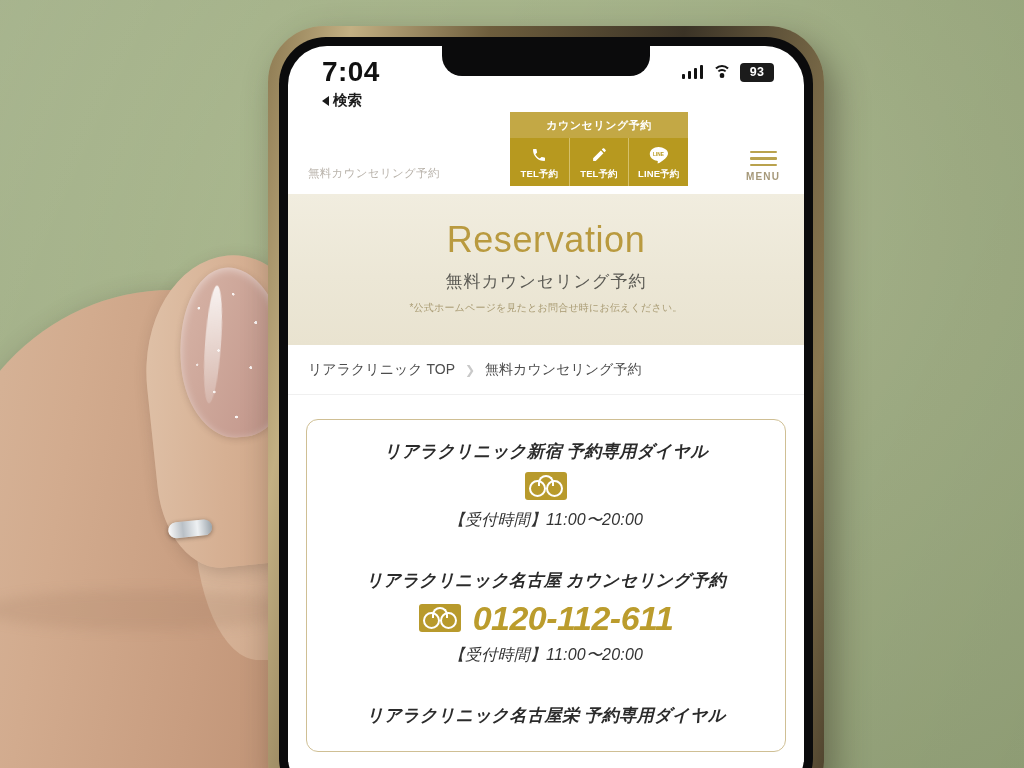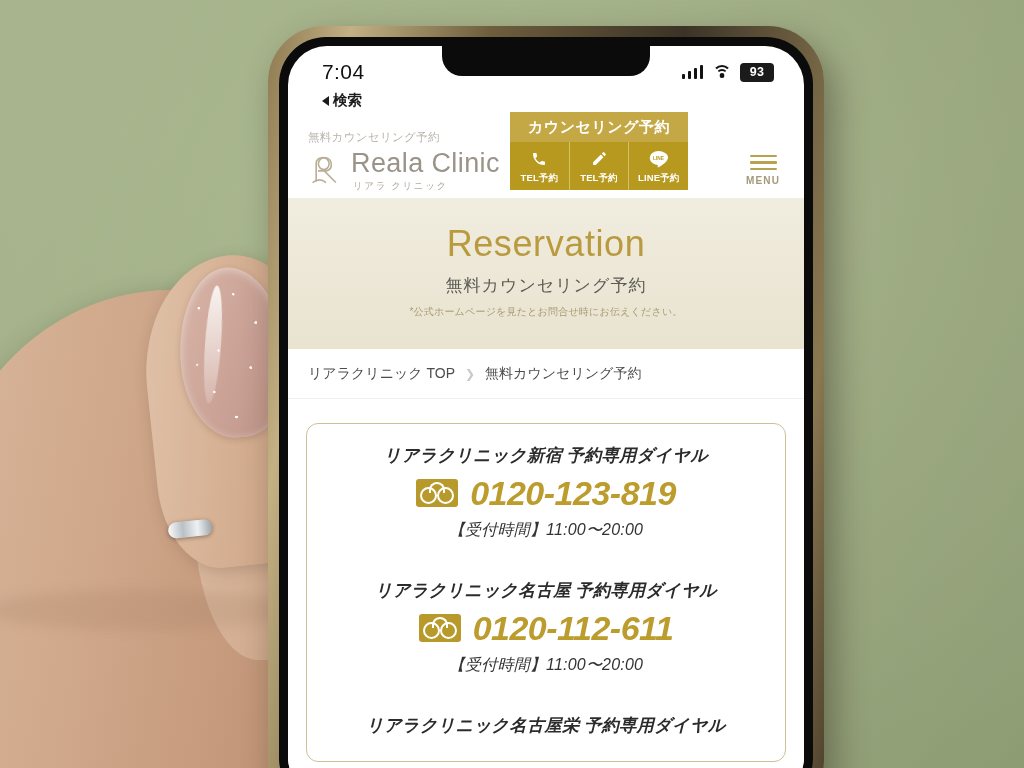--- a/index.html
+++ b/index.html
@@ -138,21 +138,21 @@
   }
 
   
   .statusbar {
     position: relative;
     height: 46px;
     padding: 6px 30px 0 34px;
     display: flex; align-items: center; justify-content: space-between;
     color: #111;
   }
-  .clock { font-size: 21px; font-weight: 400; letter-spacing: .4px; }
+  .clock { font-size: 28px; font-weight: 700; letter-spacing: .4px; }
   .status-right { display: flex; align-items: center; gap: 9px; }
   .bars { display: flex; align-items: flex-end; gap: 2.5px; height: 14px; }
   .bars i { width: 3.5px; background: #121212; border-radius: 1px; display:block; }
   .bars i:nth-child(1){ height: 5px; }
   .bars i:nth-child(2){ height: 8px; }
   .bars i:nth-child(3){ height: 11px; }
   .bars i:nth-child(4){ height: 14px; }
   .wifi { position: relative; width: 19px; height: 14px; }
   .wifi span { position: absolute; left: 50%; transform: translateX(-50%);
                border: 2.2px solid #121212; border-bottom-color: transparent;
@@ -189,21 +189,21 @@
   .tagline { font-size: 11.5px; color: #b9b3ab; letter-spacing: .3px; margin-bottom: 5px; }
   .brand-row { display:flex; align-items:center; gap: 7px; }
   .logo-mark { width: 36px; height: 34px; flex: none; }
   .brand-text { display:flex; flex-direction:column; line-height:1; }
   .brand-name { font-size: 27px; color: #9a9388; letter-spacing: .4px; font-weight: 400; }
   .brand-sub { font-size: 9.5px; color: #b3aca2; letter-spacing: 1.6px; margin-top: 4px; margin-left: 2px;}
 
   .cta { width: 178px; flex: none; }
   .cta-title {
     background: #c3a845; color:#fff;
-    font-size: 15px; font-weight: 700; letter-spacing: .5px;
+    font-size: 11px; font-weight: 700; letter-spacing: .5px;
     text-align: center; padding: 6px 0 5px;
   }
   .cta-row { display: flex; }
   .cta-btn {
     flex: 1 1 0; background: #b7991f;
     border-left: 1px solid #d5c06a;
     padding: 6px 0 5px;
     display:flex; flex-direction:column; align-items:center; gap: 3px;
     color: #fff;
   }
@@ -322,34 +322,20 @@
           </div>
         </div>
         <div class="backlink">
           <span class="tri"></span>
           <span>検索</span>
         </div>
 
         <div class="site-header">
           <div class="brand-col">
             <div class="tagline">無料カウンセリング予約</div>
-            <div class="brand-row">
-              <svg class="logo-mark" viewBox="0 0 40 38">
-                <g fill="none" stroke="#b9ae97" stroke-width="1.8">
-                  <path d="M9 32 L9 12 Q9 5 17 5 Q26 5 26 13 Q26 20 18 20 L11 20"></path>
-                  <path d="M18 20 L31 33"></path>
-                  <path d="M5 33 Q13 27 20 33"></path>
-                  <ellipse cx="17.5" cy="12" rx="6" ry="6.5"></ellipse>
-                </g>
-              </svg>
-              <div class="brand-text">
-                <span class="brand-name">Reala Clinic</span>
-                <span class="brand-sub">リアラ クリニック</span>
-              </div>
-            </div>
           </div>
 
           <div class="cta">
             <div class="cta-title">カウンセリング予約</div>
             <div class="cta-row">
 
               <div class="cta-btn">
                 <span class="cta-ico">
                   <svg width="16" height="16" viewBox="0 0 24 24" fill="#fff">
                     <path d="M6.6 10.8c1.4 2.8 3.8 5.1 6.6 6.6l2.2-2.2c.3-.3.7-.4 1-.2 1.2.4 2.4.6 3.6.6.6 0 1 .4 1 1V20c0 .6-.4 1-1 1C10.6 21 3 13.4 3 4c0-.6.4-1 1-1h3.5c.6 0 1 .4 1 1 0 1.3.2 2.5.6 3.6.1.4 0 .8-.2 1l-2.3 2.2z"></path>
@@ -404,27 +390,26 @@
 
         <div class="cards">
           <div class="tel-card">
 
             <div class="tel-block">
               <div class="tel-name">リアラクリニック新宿 予約専用ダイヤル</div>
               <div class="tel-row">
                 <span class="freedial">
                     <i></i>
                   </span>
-                <span class="tel-number">0120-123-819</span>
               </div>
               <div class="tel-hours">【受付時間】11:00〜20:00</div>
             </div>
 
             <div class="tel-block">
-              <div class="tel-name">リアラクリニック名古屋 予約専用ダイヤル</div>
+              <div class="tel-name">リアラクリニック名古屋 カウンセリング予約</div>
               <div class="tel-row">
                 <span class="freedial">
                     <i></i>
                   </span>
                 <span class="tel-number">0120-112-611</span>
               </div>
               <div class="tel-hours">【受付時間】11:00〜20:00</div>
             </div>
 
             <div class="tel-block">

